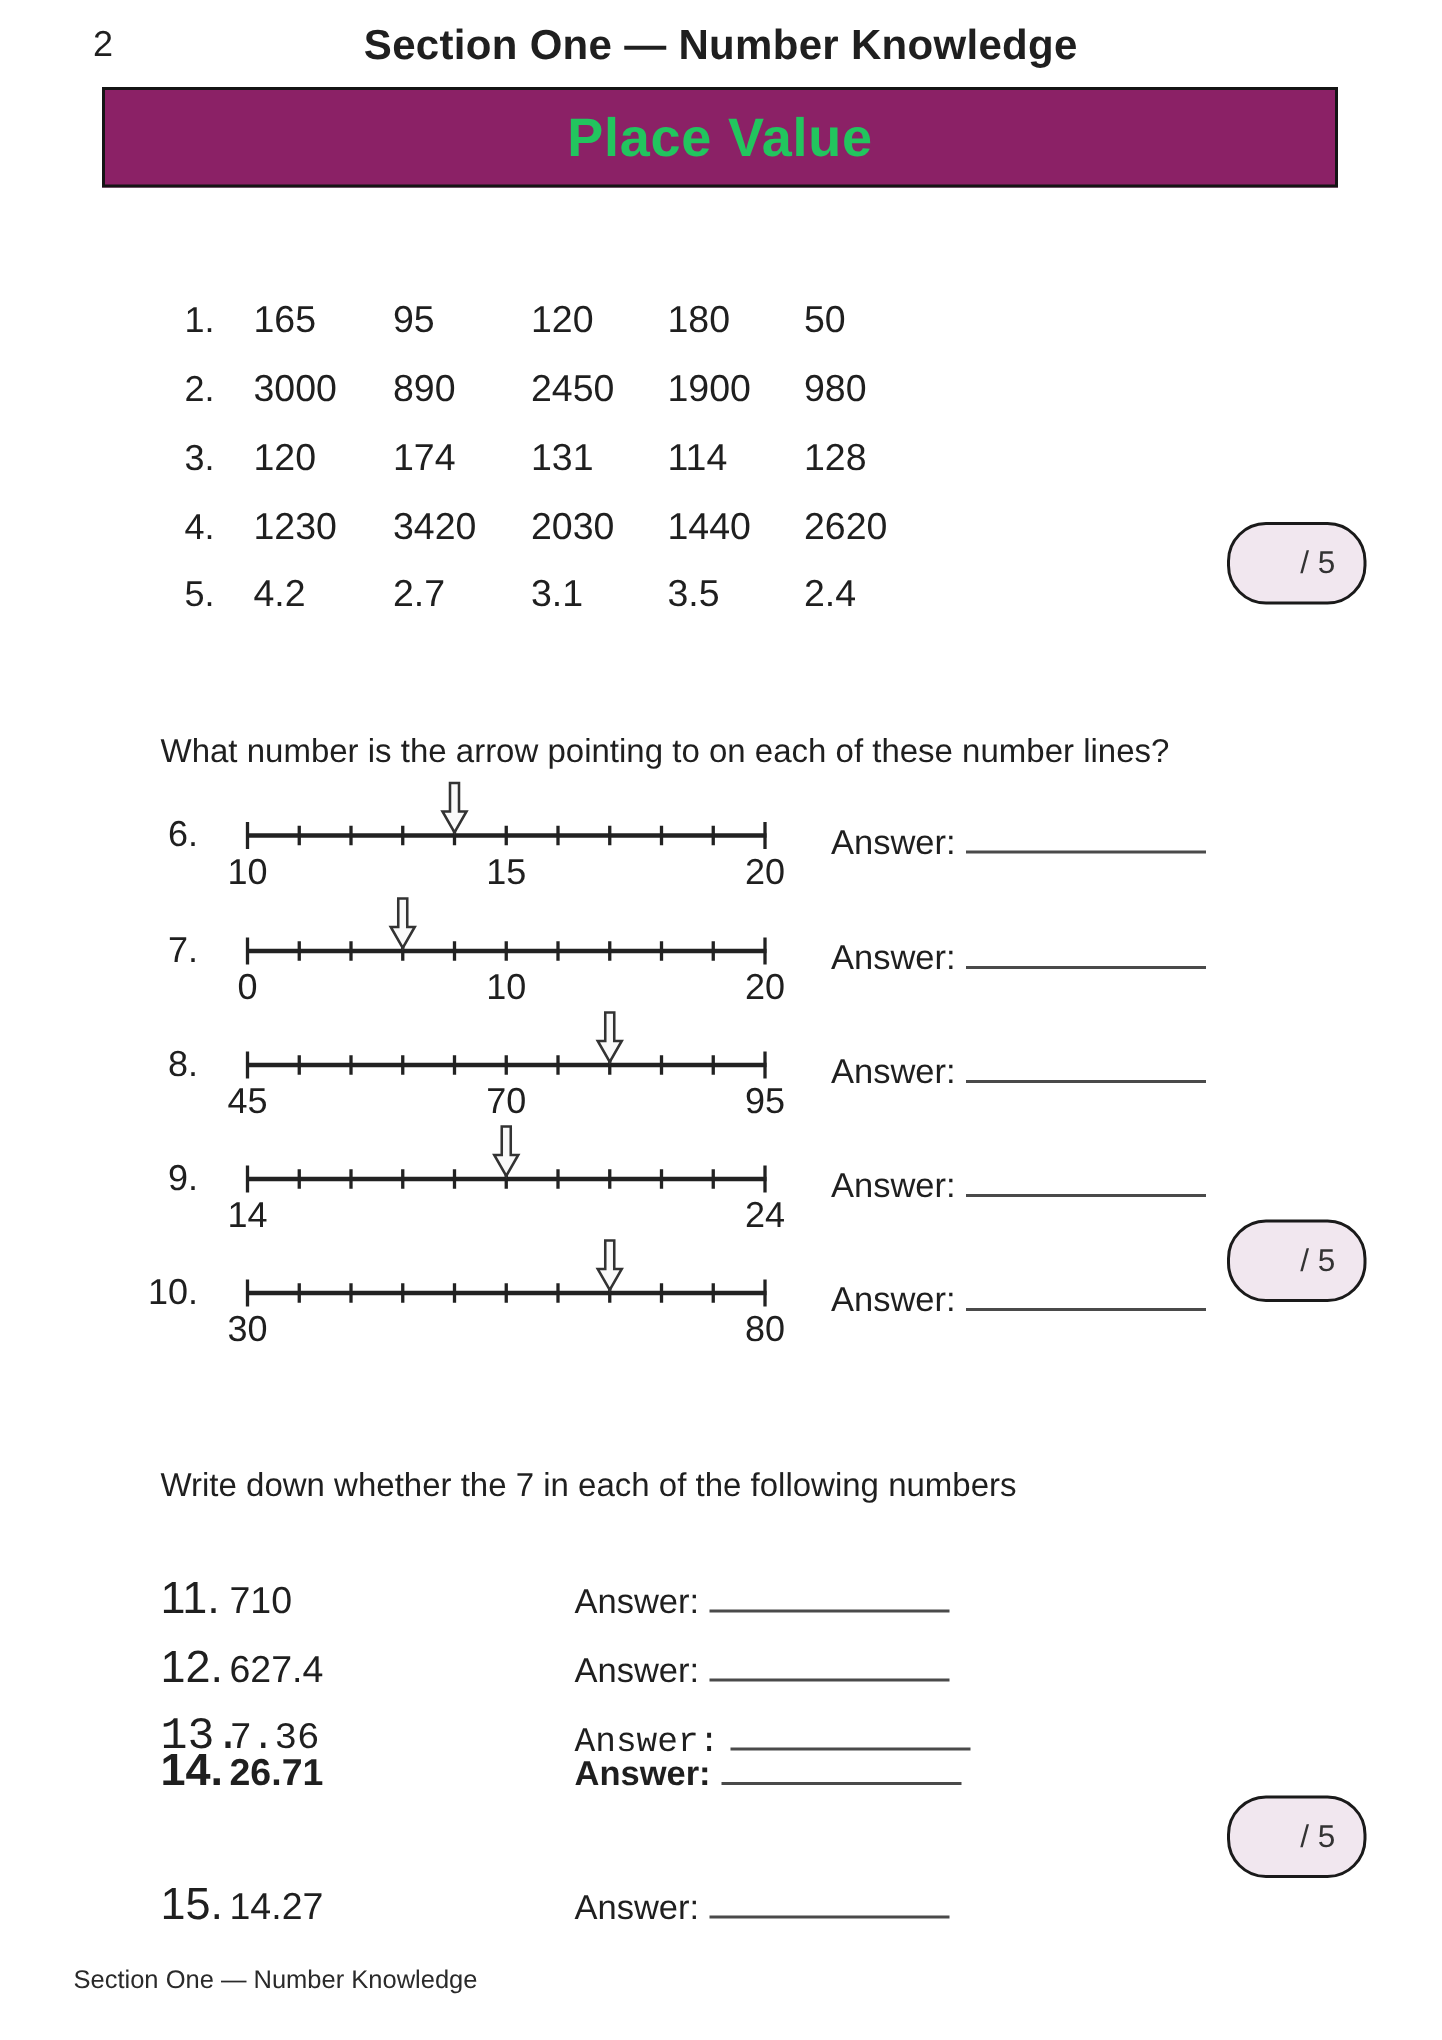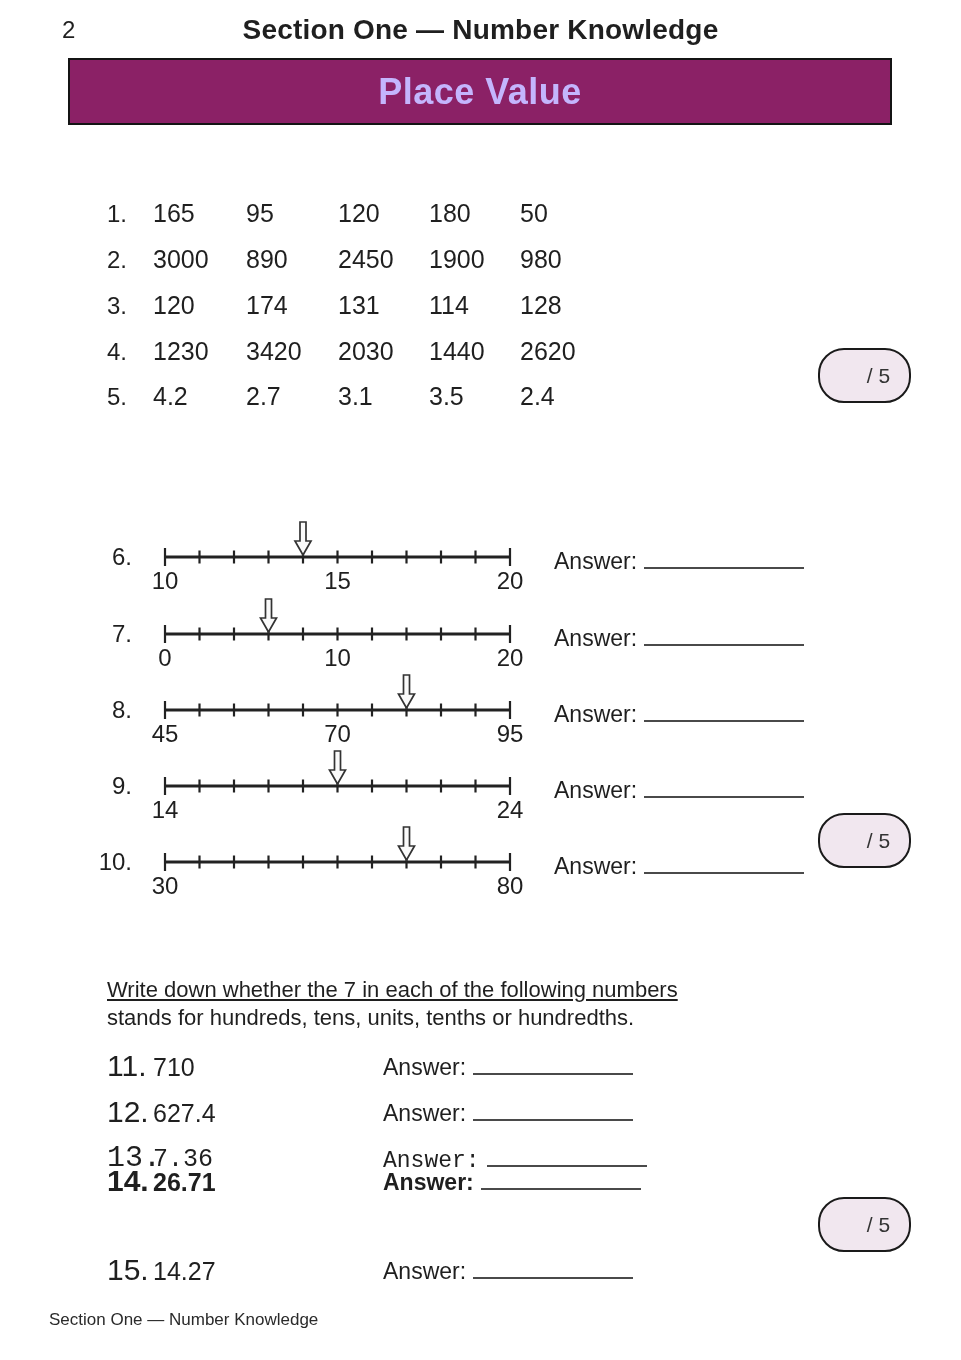--- a/index.html
+++ b/index.html
@@ -10,25 +10,25 @@
   .abs { position:absolute; }
 
   .page-num { left:62px; top:16px; font-size:24px; }
   .header-title { left:0; top:14px; width:961px; text-align:center; font-size:28px; font-weight:bold; letter-spacing:0.2px; }
 
   .banner {
     left:68px; top:58px; width:824px; height:67px;
     border:2px solid #141414; box-sizing:border-box;
     display:flex; align-items:center; justify-content:center;
   }
-  .banner-text { color:#c4b5fd; font-size:36px; font-weight:bold; letter-spacing:0.5px; }
+  .banner-text { color:#22c55e; font-size:36px; font-weight:bold; letter-spacing:0.5px; }
 
   .instruction { font-size:22px; }
 
-  .qrow { left:107px; height:30px; white-space:nowrap; }
+  .qrow { left:123px; height:30px; white-space:nowrap; }
   .qrow .qnum { display:inline-block; width:46px; font-size:24px; }
   .qrow .val  { display:inline-block; font-size:25px; }
   .qrow .w1{width:93px}.qrow .w2{width:92px}.qrow .w3{width:91px}.qrow .w4{width:91px}
 
   .score-box {
     left:818px; width:93px; height:55px; box-sizing:border-box;
     border:2.5px solid #1a1a1a; border-radius:26px;
     display:flex; align-items:center; justify-content:center;
     padding-left:28px; font-size:21px; color:#333;
   }
@@ -69,20 +69,21 @@
       <div class="abs qrow" style="top: 245px;"><span class="qnum">2.</span><span class="val w1">3000</span><span class="val w2">890</span><span class="val w3">2450</span><span class="val w4">1900</span><span class="val">980</span></div>
       <div class="abs qrow" style="top: 291px;"><span class="qnum">3.</span><span class="val w1">120</span><span class="val w2">174</span><span class="val w3">131</span><span class="val w4">114</span><span class="val">128</span></div>
       <div class="abs qrow" style="top: 337px;"><span class="qnum">4.</span><span class="val w1">1230</span><span class="val w2">3420</span><span class="val w3">2030</span><span class="val w4">1440</span><span class="val">2620</span></div>
       <div class="abs qrow" style="top: 382px;"><span class="qnum">5.</span><span class="val w1">4.2</span><span class="val w2">2.7</span><span class="val w3">3.1</span><span class="val w4">3.5</span><span class="val">2.4</span></div>
     </div>
 
   <div class="abs score-box" style="top: 348px; background: rgb(241, 231, 239);">
     <span>/ 5</span>
   </div>
 
+  <div class="abs instruction" style="left:107px; top:488px;">What number is the arrow pointing to on each of these number lines?</div>
 
   <div id="nl-questions">
       <div class="abs nl-block" style="top: 517px;">
         <span class="nl-qnum">6.</span>
         <svg viewBox="0 0 400 80" width="400" height="80" class="nl-svg">
           <line x1="24" y1="40" x2="371" y2="40" stroke="#222" stroke-width="3"></line>
           <line x1="25" y1="31" x2="25" y2="49" stroke="#222" stroke-width="2.2"></line>
           <line x1="59.5" y1="33.5" x2="59.5" y2="46.5" stroke="#222" stroke-width="2.2"></line>
           <line x1="94" y1="33.5" x2="94" y2="46.5" stroke="#222" stroke-width="2.2"></line>
           <line x1="128.5" y1="33.5" x2="128.5" y2="46.5" stroke="#222" stroke-width="2.2"></line>
@@ -185,22 +186,21 @@
           <path d="M 263.5 5 L 269.5 5 L 269.5 24 L 274.5 24 L 266.5 38 L 258.5 24 L 263.5 24 Z" fill="#fafafa" stroke="#333" stroke-width="1.7"></path>
         </svg>
         <div class="answer-row nl-answer"><span>Answer:</span><span class="answer-blank"></span></div>
       </div>
     </div>
 
   <div class="abs score-box" style="top: 813px; background: rgb(241, 231, 239);">
     <span>/ 5</span>
   </div>
 
-  <div class="abs instruction" style="left:107px; top:977px;text-decoration:underline;">Write down whether the 7 in each of the following numbers</div>
-  <div class="abs instruction" style="left:107px; top:1005px;">stands for hundreds, tens, units, tenths or hundredths.</div>
+  <div class="abs instruction" style="left:107px; top:977px;">Write down whether the 7 in each of the following numbers</div>
 
   <div id="sevens-rows">
       <div class="abs srow" style="top: 1049px;"><span class="qnum">11.</span><span class="val">710</span><span class="answer-row"><span>Answer:</span><span class="answer-blank"></span></span></div>
       <div class="abs srow" style="top: 1095px;"><span class="qnum">12.</span><span class="val">627.4</span><span class="answer-row"><span>Answer:</span><span class="answer-blank"></span></span></div>
       <div class="abs srow" style="top: 1141px; font-family: Liberation Mono, monospace;"><span class="qnum">13.</span><span class="val">7.36</span><span class="answer-row"><span>Answer:</span><span class="answer-blank"></span></span></div>
       <div class="abs srow" style="top: 1164px; font-weight: bold;"><span class="qnum">14.</span><span class="val">26.71</span><span class="answer-row"><span>Answer:</span><span class="answer-blank"></span></span></div>
       <div class="abs srow" style="top: 1253px;"><span class="qnum">15.</span><span class="val">14.27</span><span class="answer-row"><span>Answer:</span><span class="answer-blank"></span></span></div>
     </div>
 
   <div class="abs score-box" style="top: 1197px; background: rgb(241, 231, 239);">

